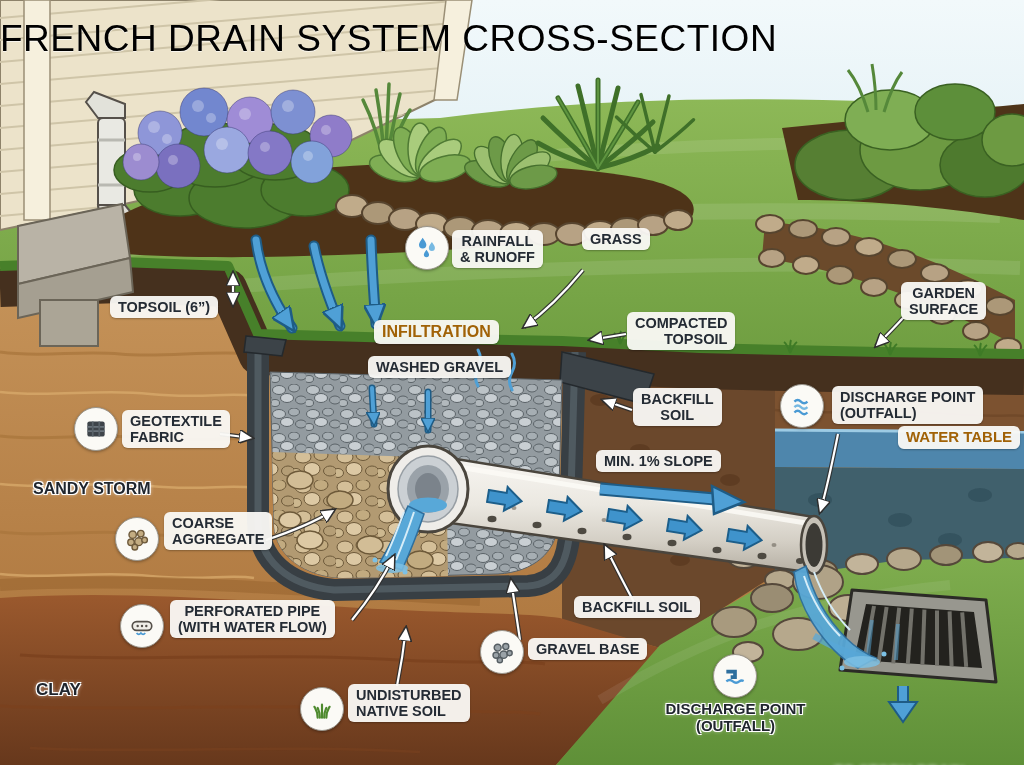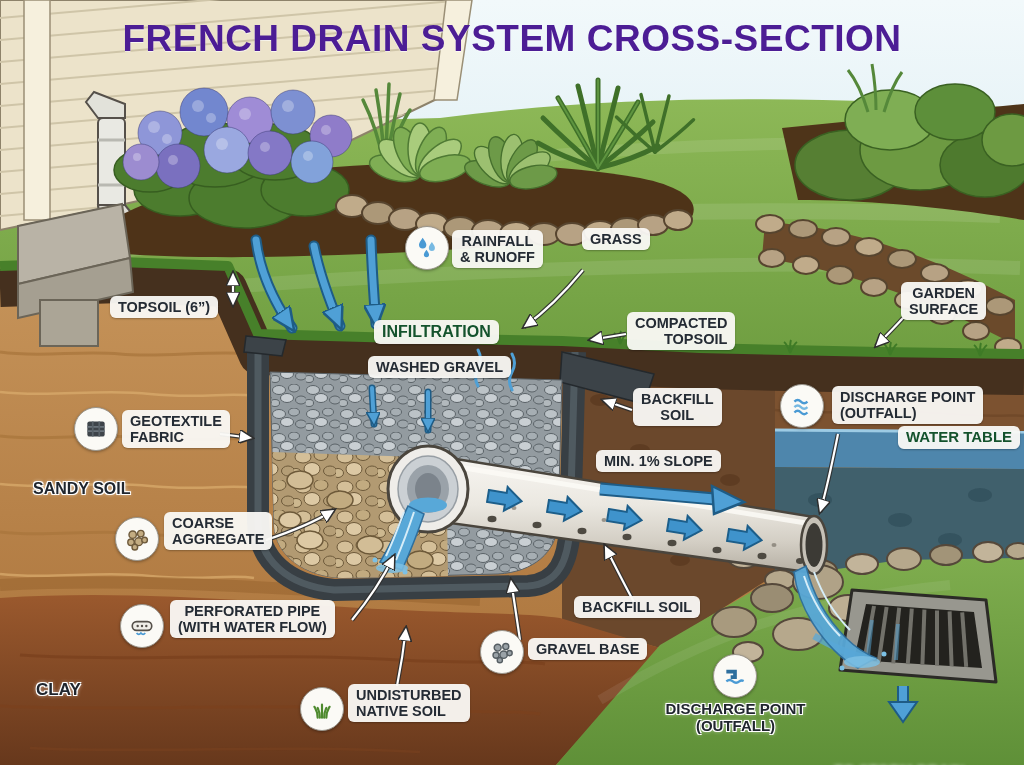--- a/index.html
+++ b/index.html
@@ -1,25 +1,25 @@
 <!DOCTYPE html>
 <html><head>
 <meta charset="utf-8">
 <style>
   html,body{margin:0;padding:0;background:#222}
   .stage{position:relative;width:1024px;height:765px;overflow:hidden;
          font-family:"Liberation Sans",sans-serif;background:#dfeef4}
   svg.art{position:absolute;left:0;top:0}
-  .title{position:absolute;left:0;right:0;top:18px;text-align:center;font-weight:700;
-         font-size:37px;color:#4c1d95;letter-spacing:.5px;
+  .title{position:absolute;left:0;right:0;top:18px;font-weight:400;
+         font-size:37px;color:#000000;letter-spacing:.5px;
          text-shadow:0 1px 0 rgba(255,255,255,.65)}
   .lbl{position:absolute;background:rgba(250,249,245,.95);border-radius:6px;
        padding:3px 8px;font-weight:700;font-size:14.5px;line-height:1.12;color:#242b34;
        white-space:pre-line;text-align:center;box-shadow:0 1px 2px rgba(0,0,0,.28)}
-  .blue{color:#14532d}
+  .blue{color:#a16207}
   .halo{position:absolute;font-weight:700;font-size:16px;color:#20262e;white-space:pre-line;
         text-shadow:-1px -1px 0 #fff,1px -1px 0 #fff,-1px 1px 0 #fff,1px 1px 0 #fff,0 0 4px #fff}
   .ic{position:absolute;width:42px;height:42px;border-radius:50%;background:#fbfaf6;
       border:1.5px solid #9a958c;box-shadow:0 1px 3px rgba(0,0,0,.35);
       display:flex;align-items:center;justify-content:center}
   .ic svg{width:26px;height:26px}
 </style>
 </head>
 <body>
 
@@ -505,21 +505,21 @@
 TOPSOIL</div>
 <div class="lbl" style="left:633px;top:388px">BACKFILL
 SOIL</div>
 <div class="lbl" style="left:122px;top:410px;text-align:left">GEOTEXTILE
 FABRIC</div>
 <div class="lbl" style="left:901px;top:282px">GARDEN
 SURFACE</div>
 <div class="lbl" style="left:832px;top:386px;text-align:left">DISCHARGE POINT
 (OUTFALL)</div>
 <div class="lbl blue" style="left:898px;top:426px;font-size:15px">WATER TABLE</div>
-<div class="halo" style="left:33px;top:480px">SANDY SOIL</div>
+<div class="halo" style="left:33px;top:480px">SANDY STORM</div>
 <div class="lbl" style="left:596px;top:450px">MIN. 1% SLOPE</div>
 <div class="lbl" style="left:164px;top:512px;text-align:left">COARSE
 AGGREGATE</div>
 <div class="lbl" style="left:170px;top:600px;text-align:center">PERFORATED PIPE
 (WITH WATER FLOW)</div>
 <div class="lbl" style="left:574px;top:596px">BACKFILL SOIL</div>
 <div class="lbl" style="left:528px;top:638px">GRAVEL BASE</div>
 <div class="lbl" style="left:348px;top:684px;text-align:left">UNDISTURBED
 NATIVE SOIL</div>
 <div class="halo" style="left:36px;top:680px;font-size:17px">CLAY</div>

